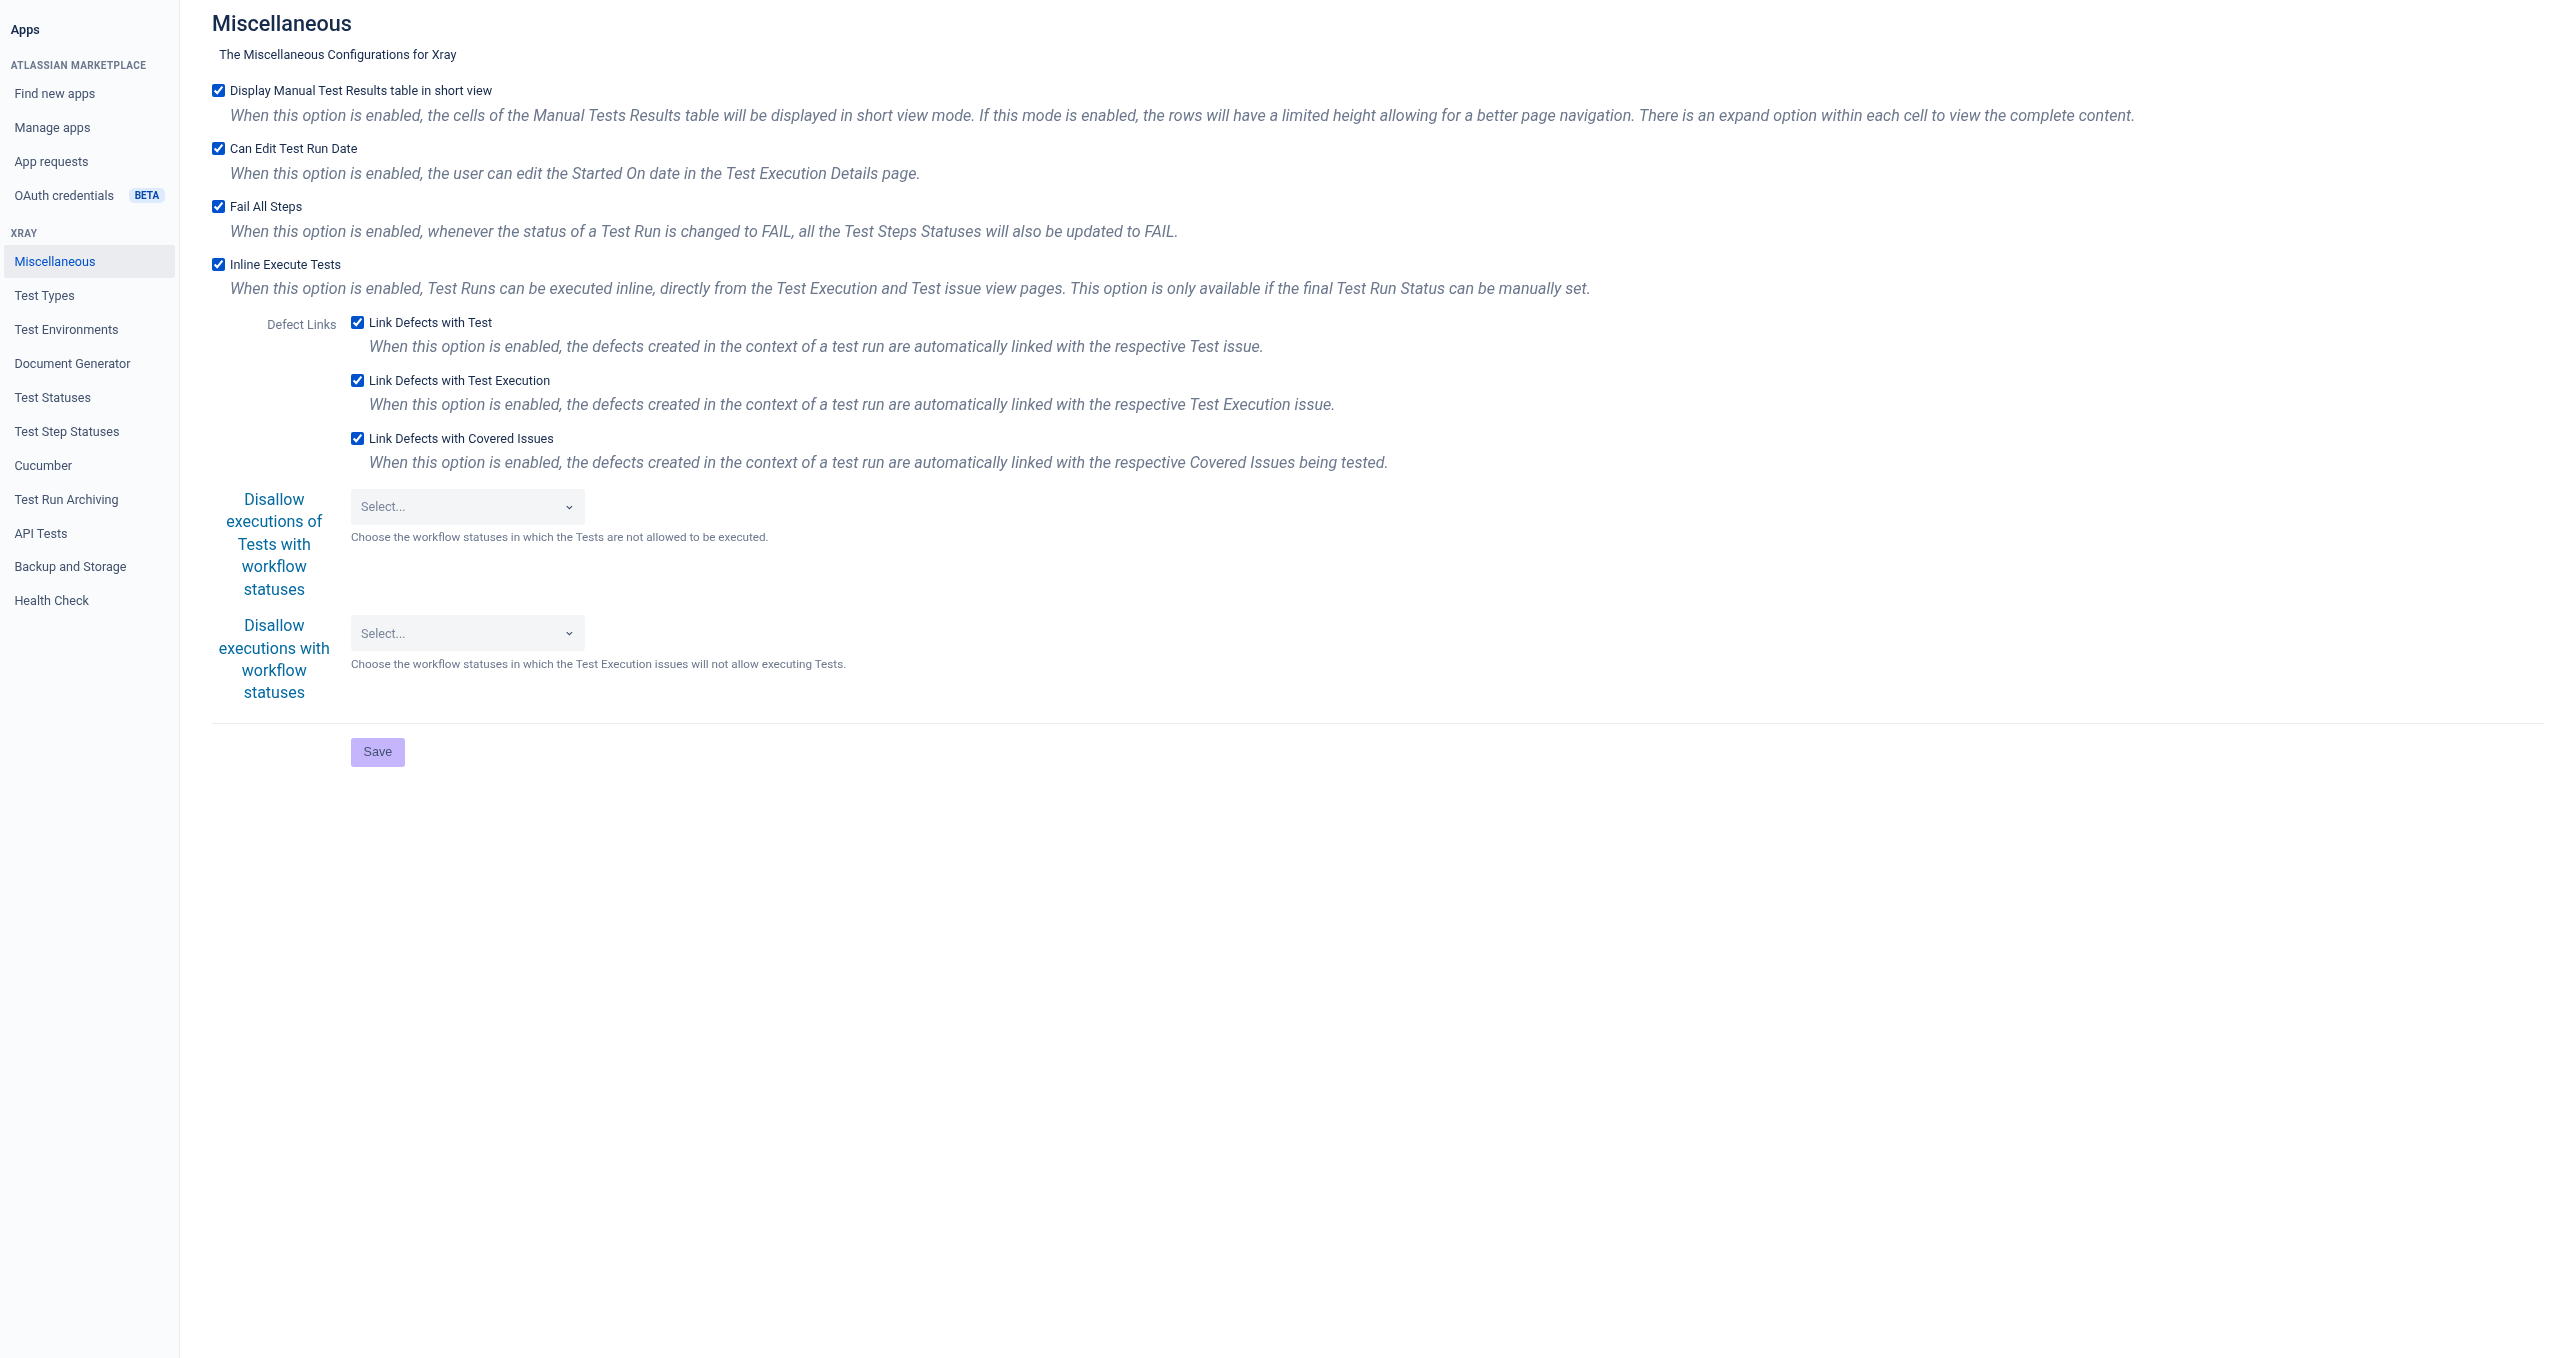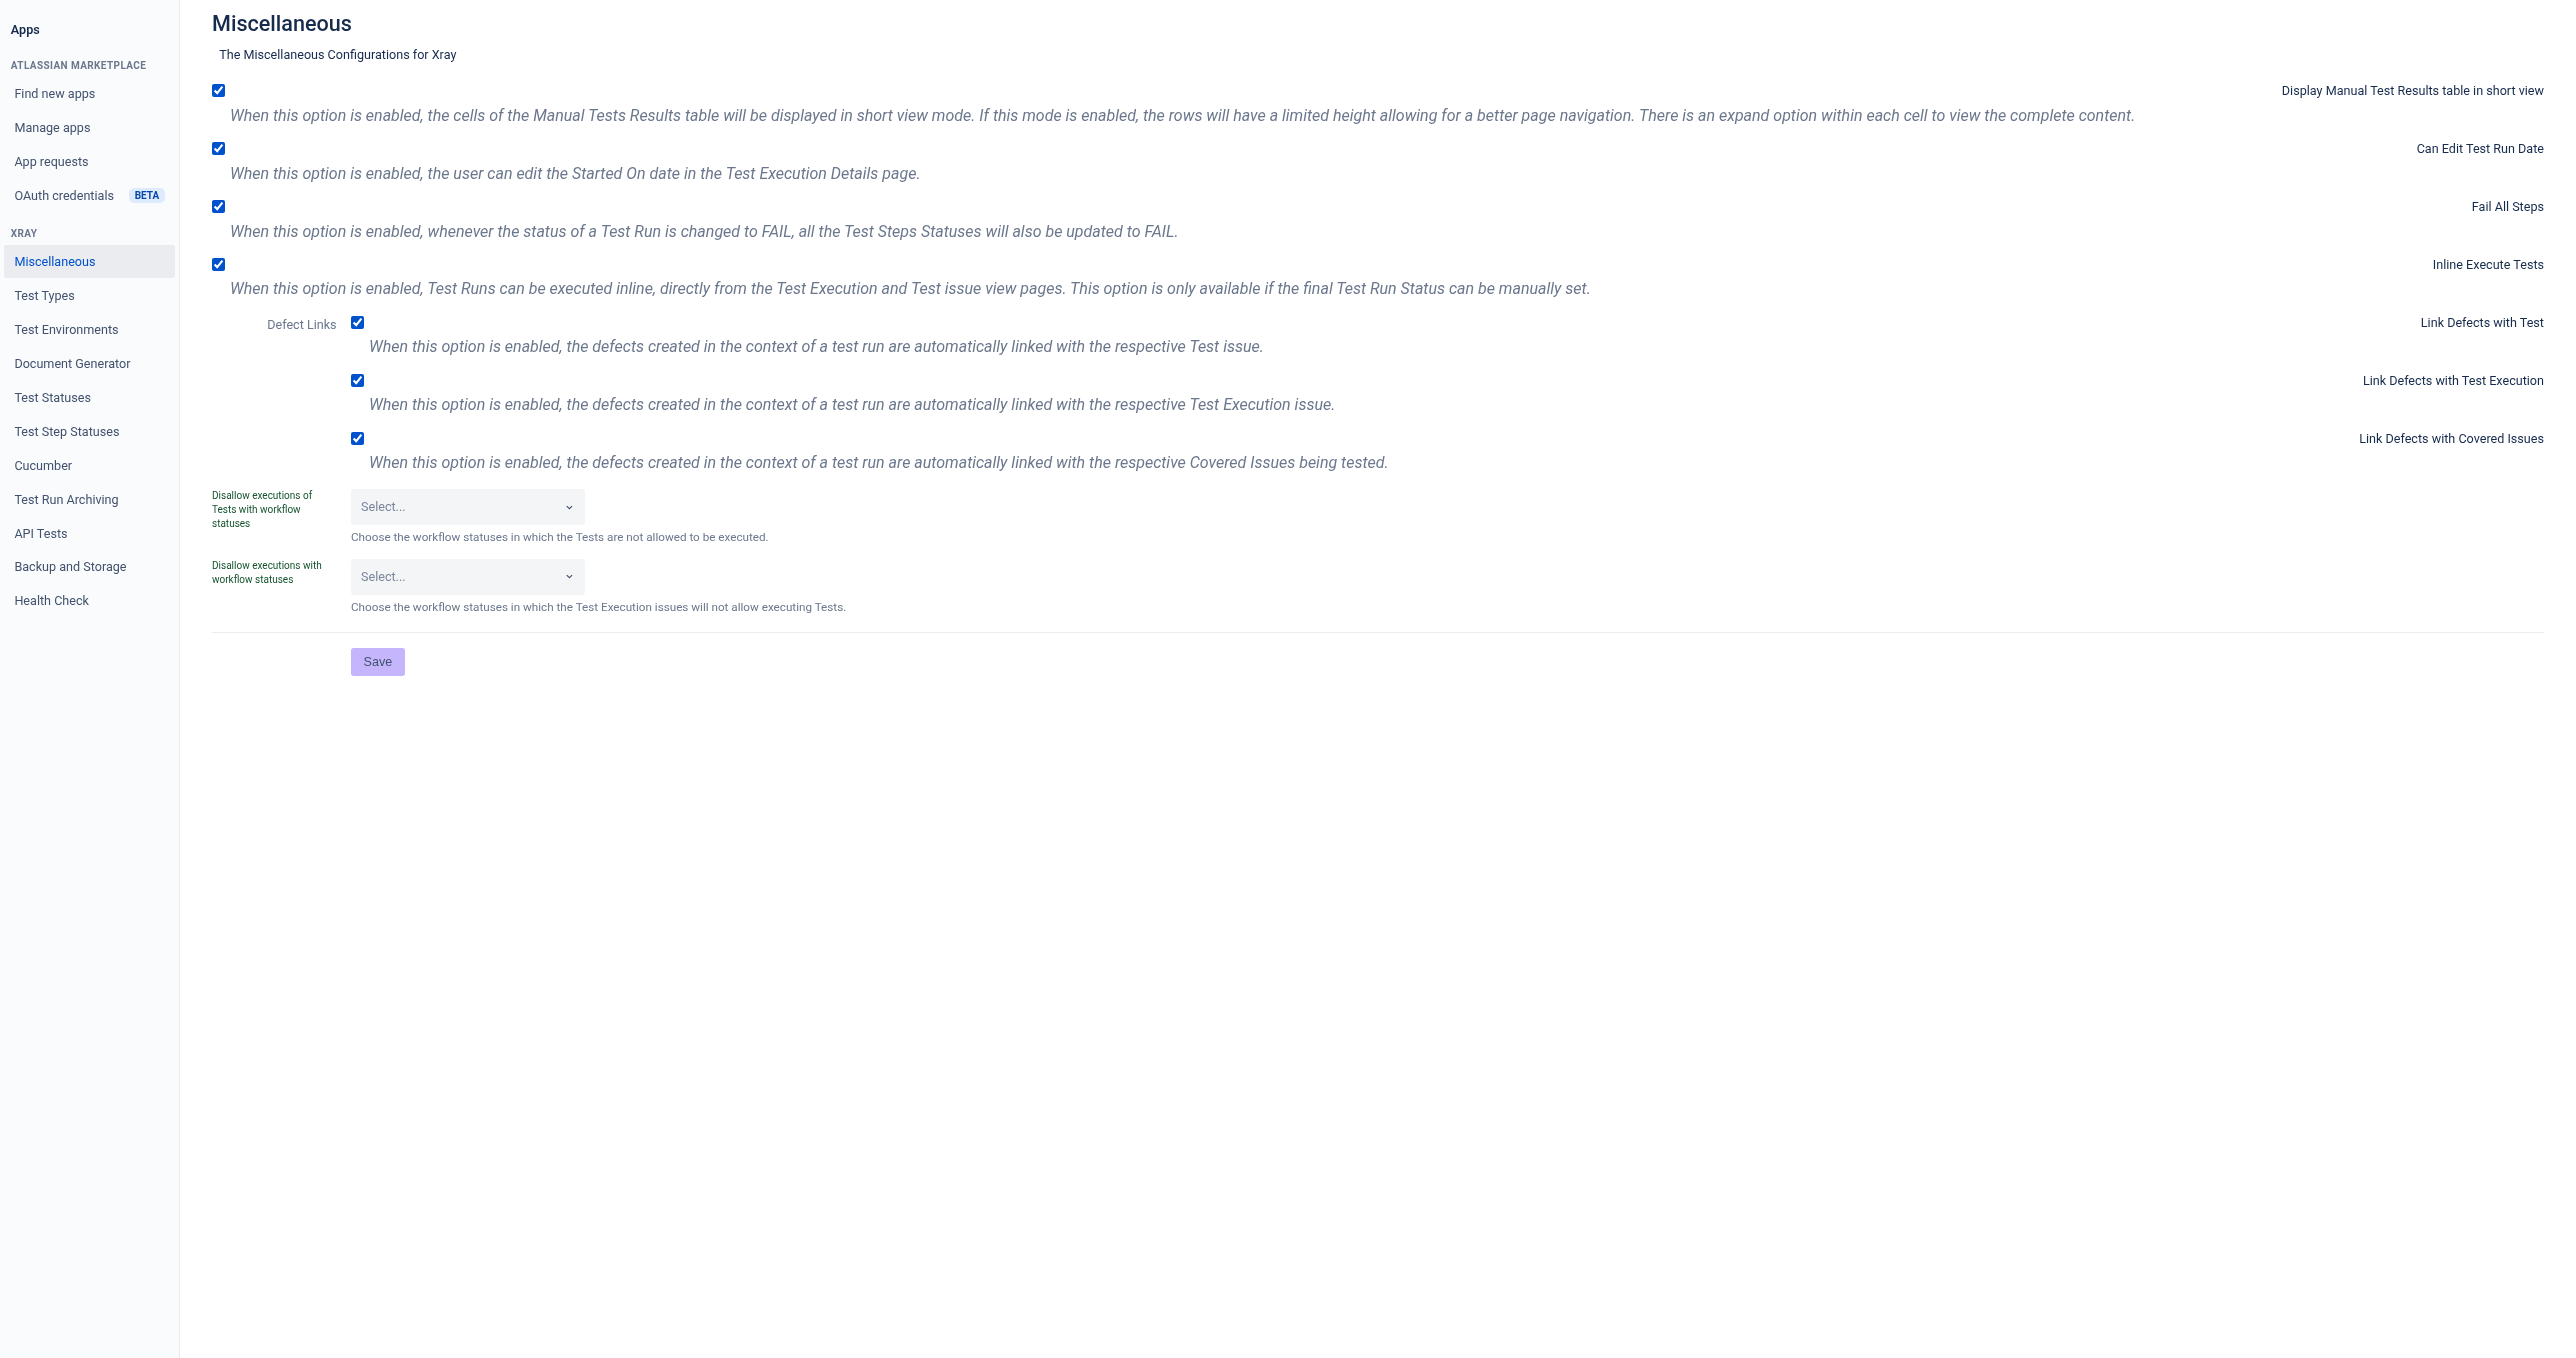--- a/index.html
+++ b/index.html
@@ -93,21 +93,20 @@
     .form-content-col {
       flex: 1;
     }
     .option {
       margin-bottom: 14.4px;
     }
     .option-header {
       display: flex;
       align-items: center;
       gap: 5.4px;
-      justify-content: space-between;
     }
     .checkbox {
       width: 12.6px;
       height: 12.6px;
       accent-color: #0052CC;
       cursor: pointer;
       flex-shrink: 0;
     }
     .option-label {
       font-size: 12.6px;
@@ -122,24 +121,24 @@
       font-style: italic;
     }
     .select-row {
       display: flex;
       align-items: flex-start;
       margin-bottom: 14.4px;
     }
     .select-label-col {
       width: 139px;
       flex-shrink: 0;
-      text-align: left;
+      text-align: center;
       padding-right: 14.4px;
-      font-size: 10px;
-      color: #14532d;
+      font-size: 16px;
+      color: #0369a1;
       line-height: 1.4;
     }
     .select-content {
       flex: 1;
     }
     .select-box {
       width: 234px;
       height: 36px;
       background: #F4F5F7;
       border: 1.8px solid #F4F5F7;

